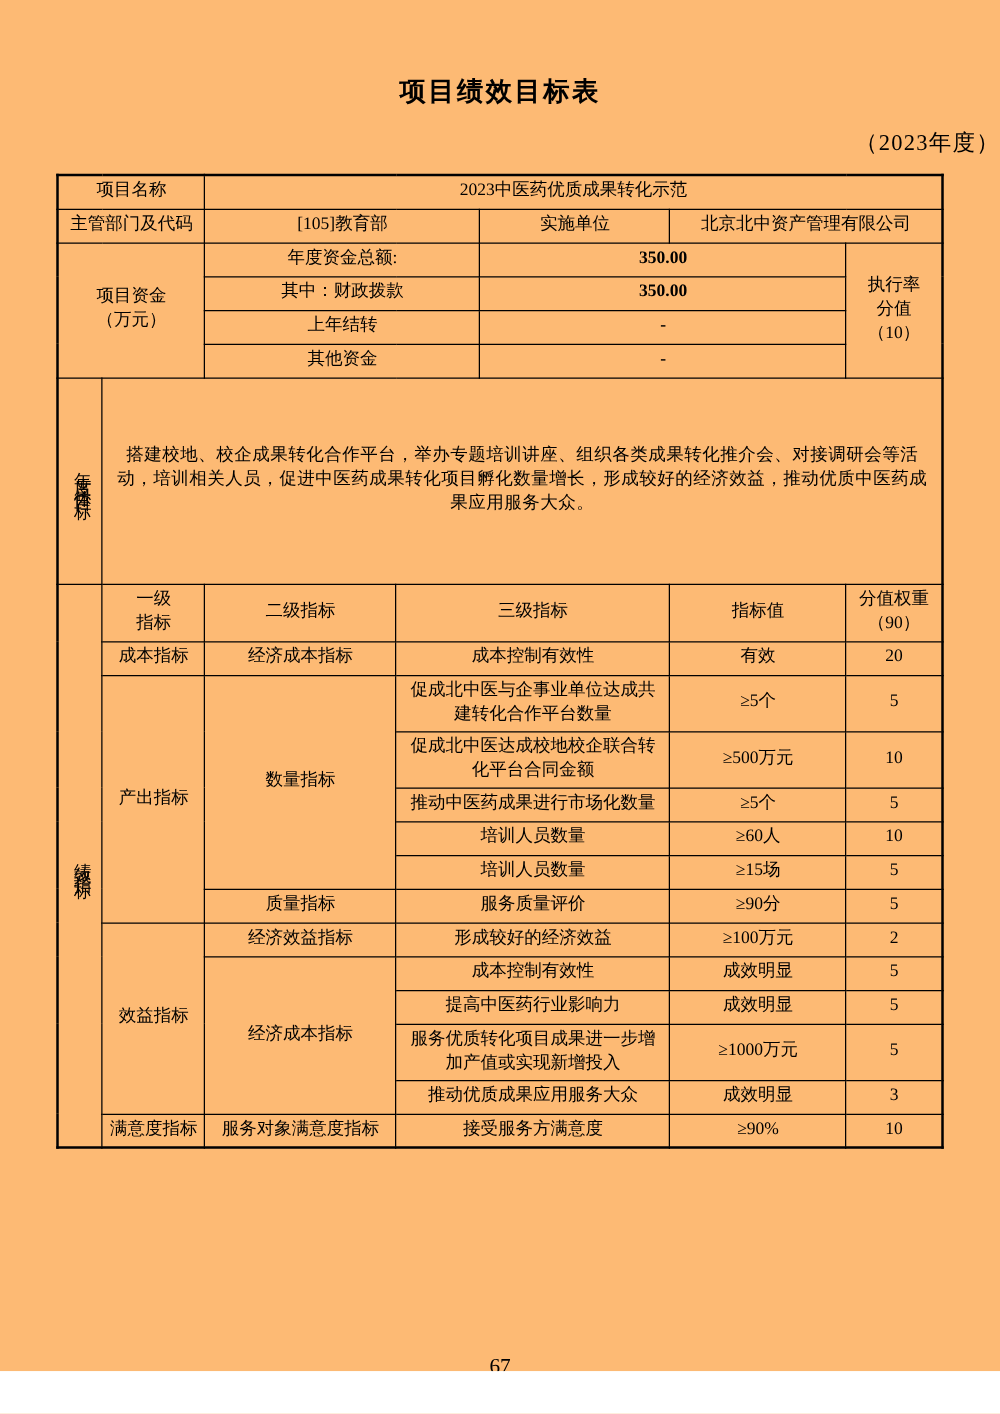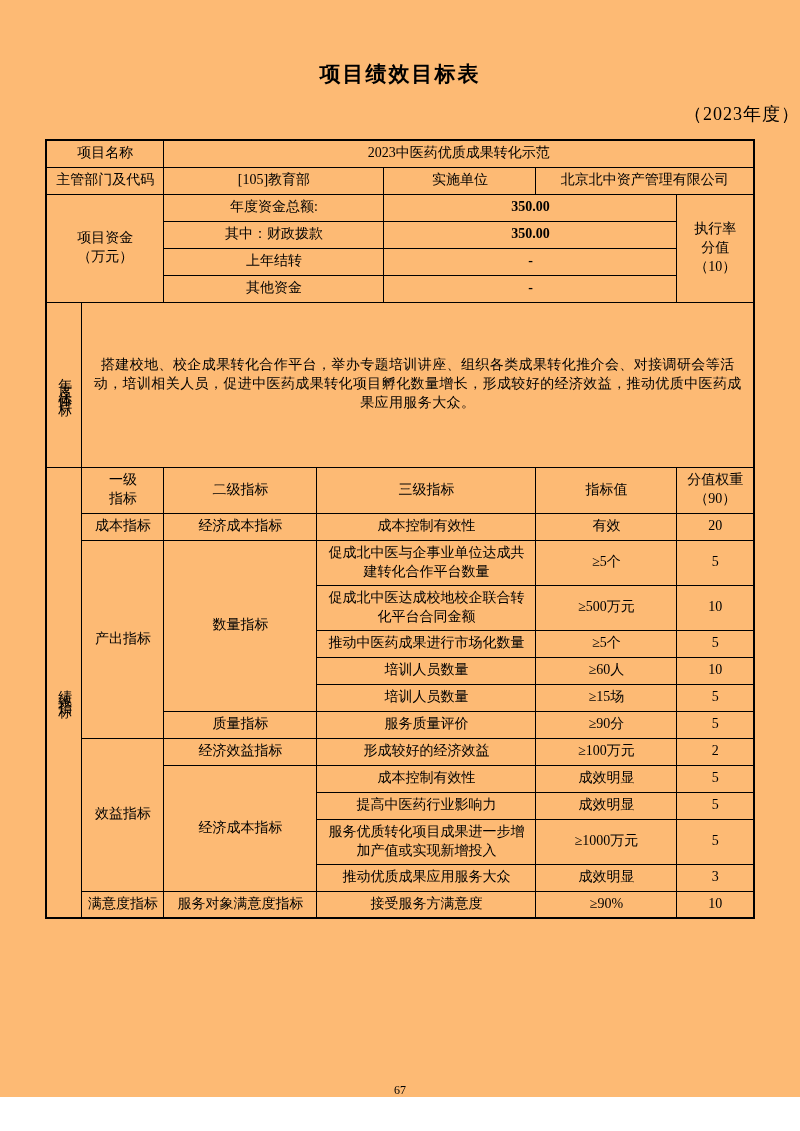--- a/index.html
+++ b/index.html
@@ -63,21 +63,21 @@
     text-align:left;
     padding:0 13px;
     letter-spacing:0.4px;
     line-height:1.55;
   }
   .page-number{
     position:absolute;
     left:0;right:0;
     top:1083px;
     text-align:center;
-    font-size:12px;
+    font-size:17px;
   }
 </style>
 </head>
 <body>
 
 <div class="page">
 
   <h1 class="doc-title">项目绩效目标表</h1>
   <div class="doc-subtitle">（2023年度）</div>
 

